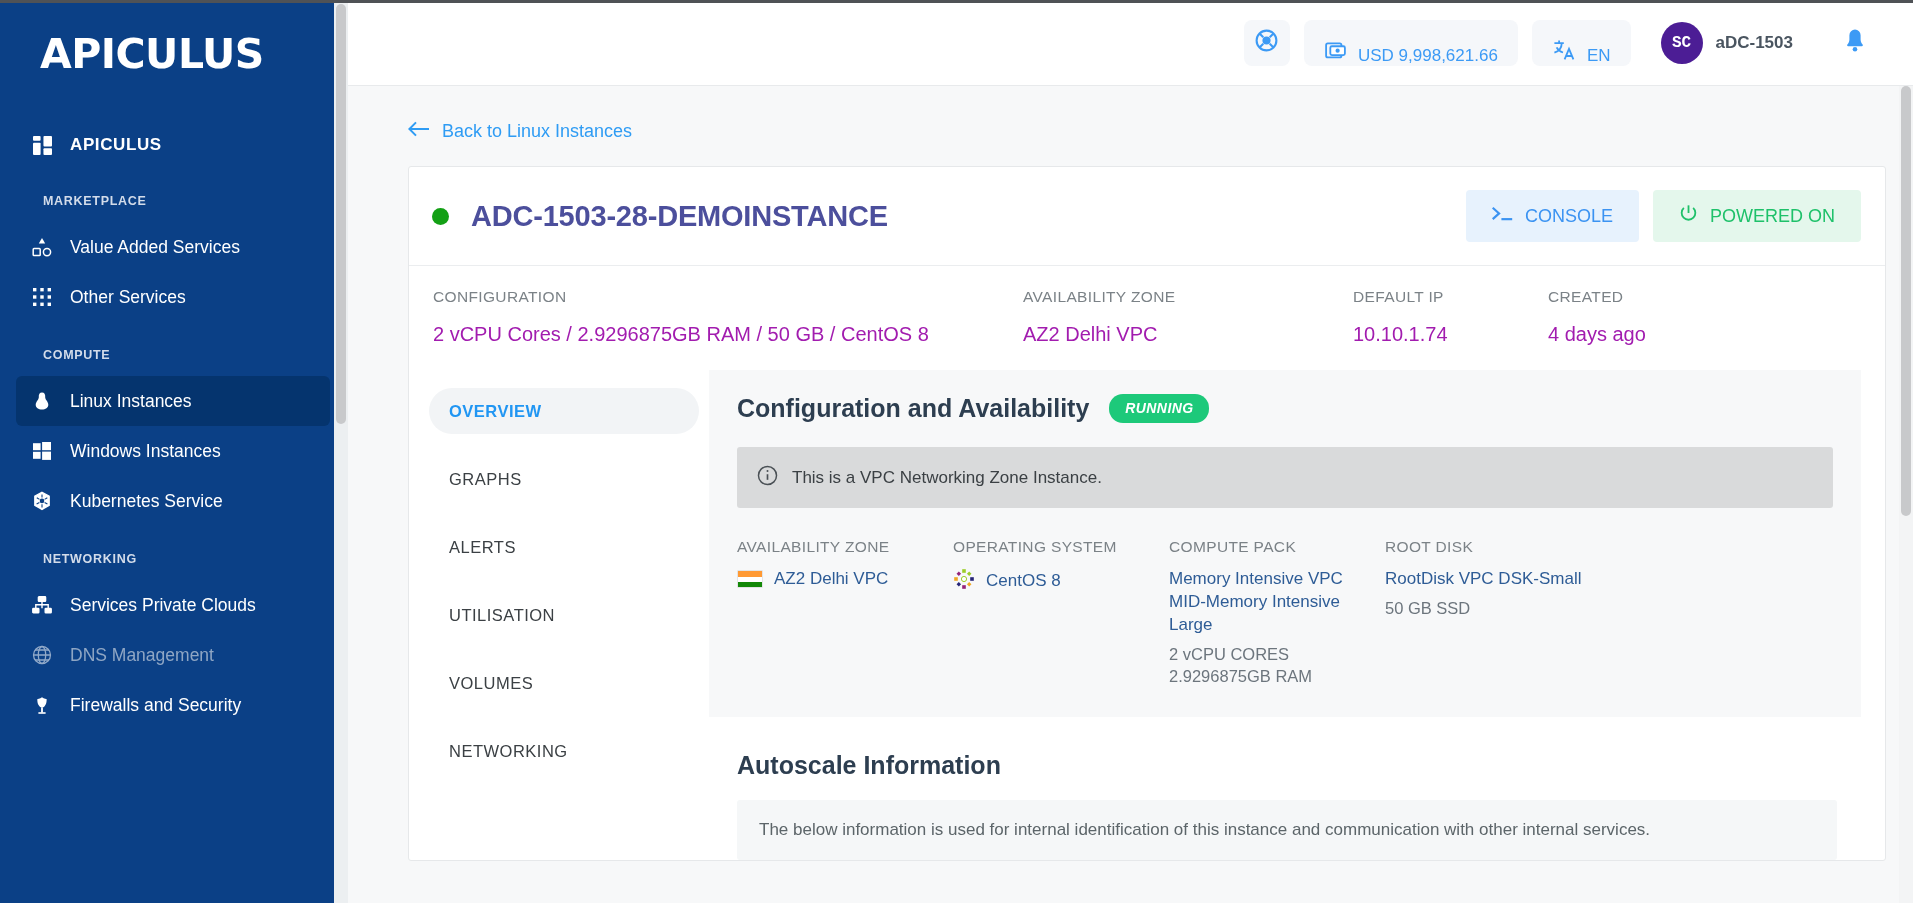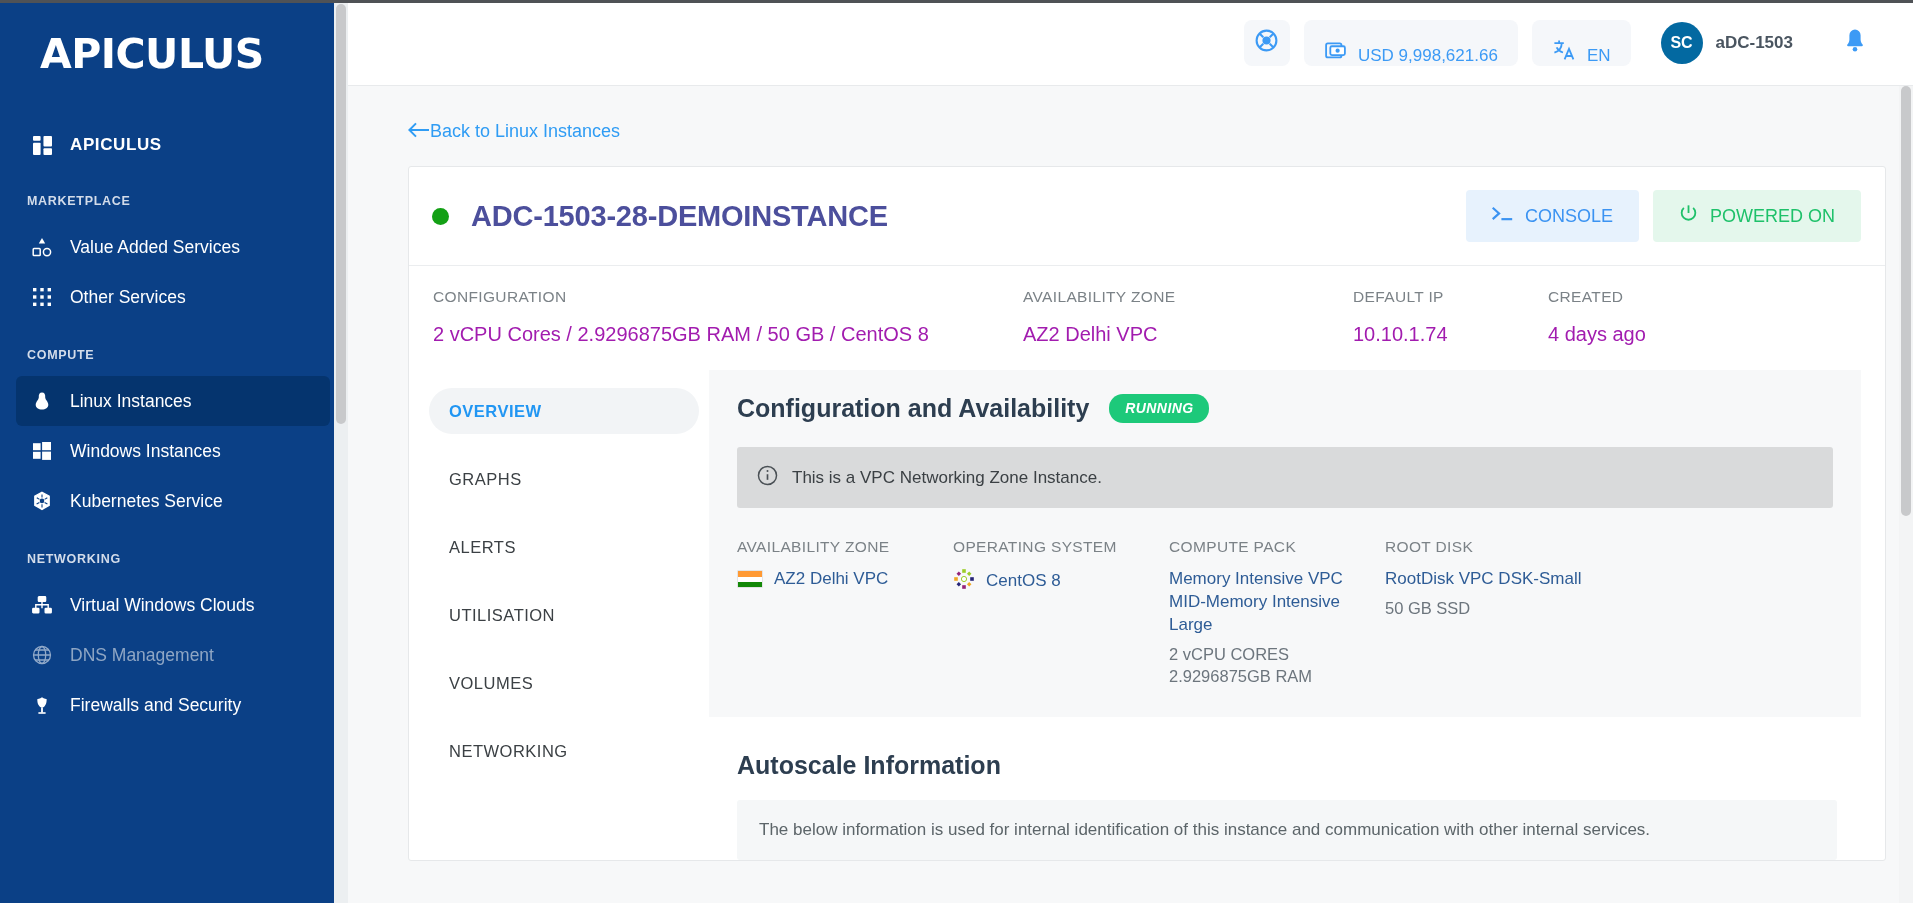--- a/index.html
+++ b/index.html
@@ -16,21 +16,21 @@
     background: #0b4086; position: relative;
     overflow: hidden; color: #fff;
   }
   .sb-logo { padding: 30px 0 0 40px; height: 118px; }
   .sb-logo-text {
     font-size: 41px; font-weight: 700; letter-spacing: -0.5px;
     color: #ffffff; font-family: "DejaVu Sans", sans-serif;
   }
   .sb-section {
     font-size: 12.5px; font-weight: 700; letter-spacing: 0.7px;
-    color: #d3dcea; padding: 0 0 0 27px; margin-top: 26px; margin-bottom: 14px;
+    color: #d3dcea; padding: 0 0 0 43px; margin-top: 26px; margin-bottom: 14px;
   }
   .sb-item {
     display: flex; align-items: center; gap: 16px;
     height: 50px; margin: 0 18px 0 16px; padding-left: 14px;
     border-radius: 6px; cursor: pointer;
   }
   .sb-item.active { background: #05346e; }
   .sb-item .sb-ico {
     width: 24px; height: 24px; display: flex;
     align-items: center; justify-content: center; flex: 0 0 24px;
@@ -65,31 +65,31 @@
     display: flex; align-items: center; justify-content: center; cursor: pointer;
   }
   .tb-pill {
     height: 46px; border-radius: 8px; background: #f5f7fa;
     display: flex; align-items: flex-end; gap: 11px;
     padding: 0 20px; cursor: pointer;
   }
   .tb-pill-text { font-size: 17px; color: #3c9af5; }
   .tb-user { display: flex; align-items: center; gap: 13px; margin-left: 16px; cursor: pointer; }
   .avatar {
-    width: 42px; height: 42px; border-radius: 50%; background: #0369a1;
+    width: 42px; height: 42px; border-radius: 50%; background: #4c1d95;
     color: #fff; font-size: 16px; font-weight: 600;
-    display: flex; align-items: center; justify-content: center;
+    display: flex; align-items: center; justify-content: center; font-family: Liberation Mono, monospace;
   }
   .tb-user-name { font-size: 17px; color: #4a5560; font-weight: 600; }
   .tb-bell { margin-left: 36px; cursor: pointer; display:flex; }
 
   .content { position: relative; height: 817px; overflow: hidden; }
 
   .backlink {
-    display: inline-flex; align-items: center; gap: 0;
+    display: inline-flex; align-items: flex-start; gap: 12px;
     margin: 35px 0 0 60px; cursor: pointer;
   }
   .backlink-text { font-size: 18px; color: #2f9cf4; }
 
   .card {
     margin: 24px 27px 0 60px; background: #ffffff;
     border: 1px solid #e6e8ea; border-radius: 3px;
   }
   .card-head {
     display: flex; align-items: center; justify-content: space-between;
@@ -256,21 +256,21 @@
     <div class="sb-section">NETWORKING</div>
     <div class="sb-item">
       <span class="sb-ico">
         <svg width="20" height="18" viewBox="0 0 20 18" fill="none" stroke="#fff" stroke-width="1.4">
           <rect x="6.4" y="0.8" width="7.2" height="4.6" rx="0.6" fill="#fff"></rect>
           <rect x="0.8" y="12.4" width="6" height="4.4" rx="0.6" fill="#fff"></rect>
           <rect x="13.2" y="12.4" width="6" height="4.4" rx="0.6" fill="#fff"></rect>
           <path d="M10 5.6v3.2M3.8 12.2V8.8h12.4v3.4M10 8.8v3.4"></path>
         </svg>
       </span>
-      <span class="sb-label">Virtual Windows Clouds</span>
+      <span class="sb-label">Services Private Clouds</span>
     </div>
     <div class="sb-item dim">
       <span class="sb-ico">
         <svg width="20" height="20" viewBox="0 0 20 20" fill="none" stroke="#fff" stroke-width="1.3">
           <circle cx="10" cy="10" r="8.5"></circle>
           <ellipse cx="10" cy="10" rx="3.7" ry="8.5"></ellipse>
           <path d="M1.5 10h17M3 5h14M3 15h14"></path>
         </svg>
       </span>
       <span class="sb-label">DNS Management</span>

